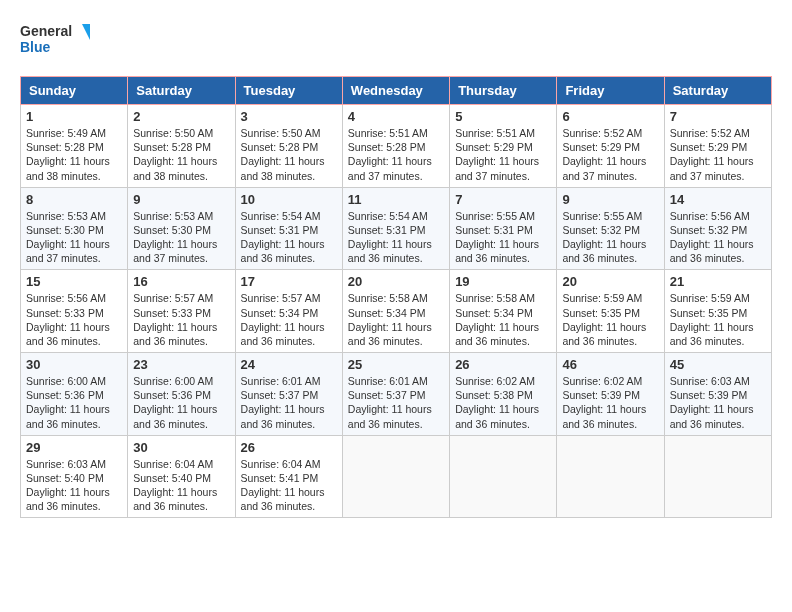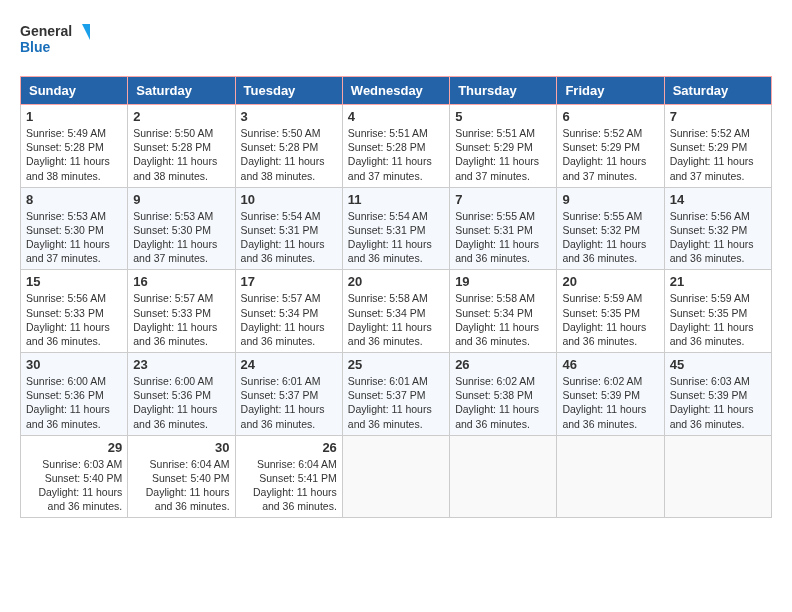--- a/index.html
+++ b/index.html
@@ -63,21 +63,20 @@
       font-size: 13px;
       font-weight: bold;
       display: block;
       margin-bottom: 2px;
     }
     .empty {
       background: #f9f9f9 !important;
     }
     .last-row td {
       height: 70px;
-      text-align: right;
     }
   </style>
 </head>
 <body>
 
 <div class="header">
   <div class="logo">
   <svg width="70" height="40" viewBox="0 0 70 40" xmlns="http://www.w3.org/2000/svg">
     <text x="0" y="16" font-size="14" font-weight="bold" fill="#333" font-family="Arial">General</text>
     <text x="0" y="32" font-size="14" font-weight="bold" fill="#1a6fba" font-family="Arial">Blue</text>

